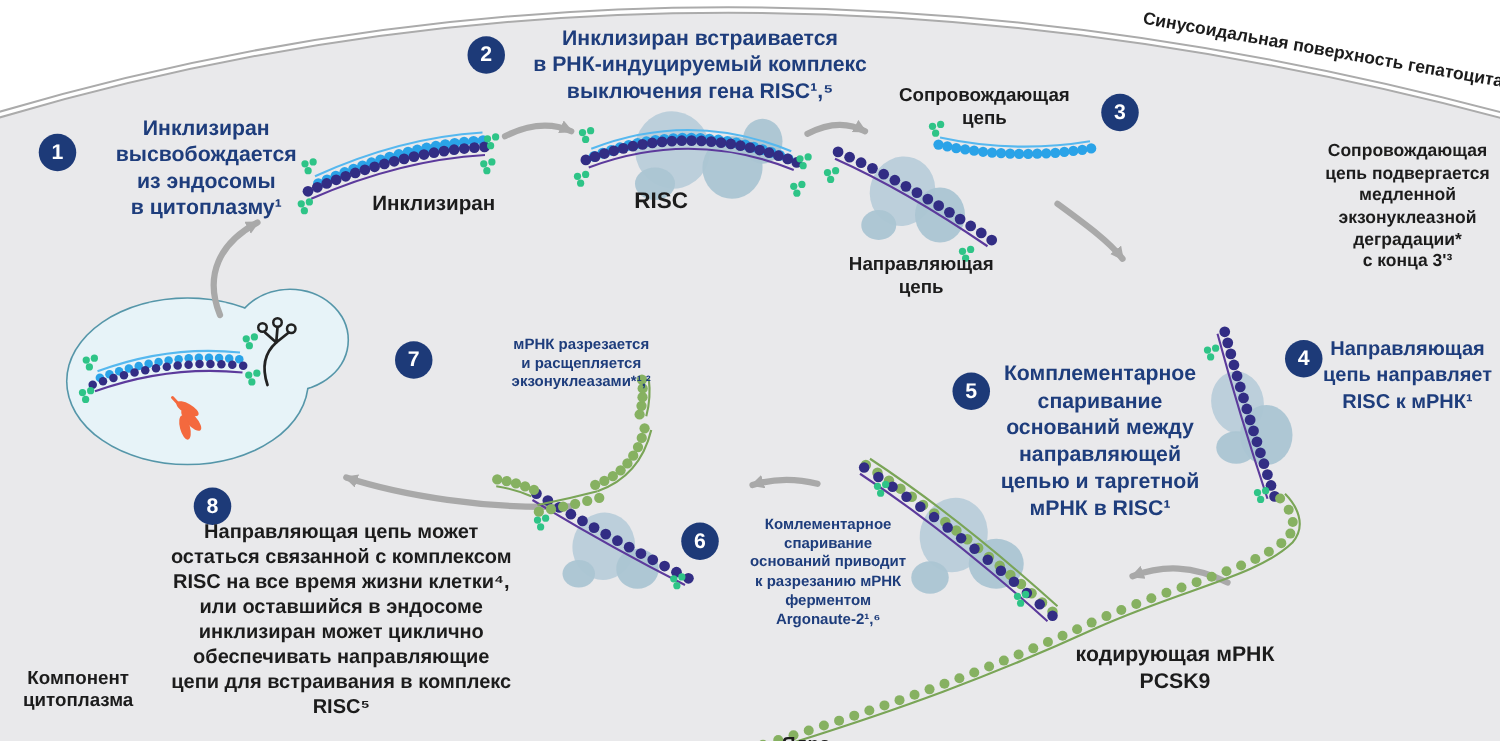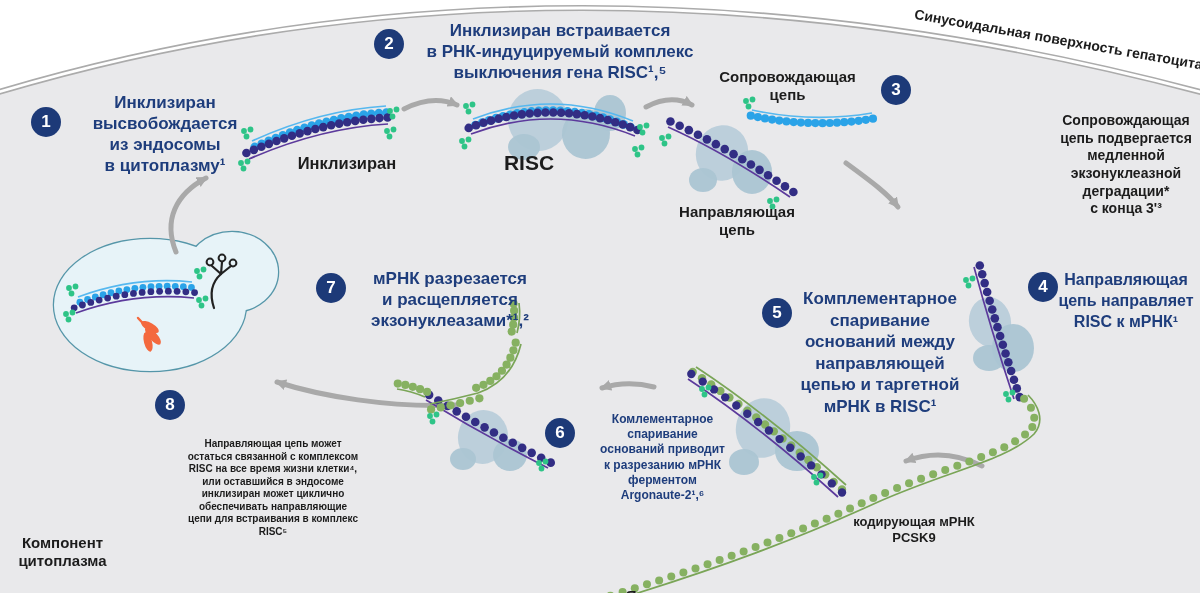--- a/index.html
+++ b/index.html
@@ -22,30 +22,30 @@
   .stext{position:absolute;color:var(--navy);font-weight:700;text-align:center;
          white-space:pre-line;line-height:1.24;}
   .blabel{position:absolute;color:var(--black);font-weight:700;text-align:center;
           white-space:pre-line;line-height:1.22;}
   #c1{left:31px;top:107px}   #t1{left:70px;top:92px;width:190px;font-size:17px}
   #c2{left:374px;top:29px}   #t2{left:405px;top:20px;width:310px;font-size:17px}
   #c3{left:881px;top:75px}   #t3{left:896px;top:80px;width:158px;font-size:15.5px;line-height:1.29}
   #c4{left:1028px;top:272px} #t4{left:1051px;top:270px;width:150px;font-size:16px;line-height:1.3}
   #c5{left:762px;top:298px}  #t5{left:785px;top:288px;width:190px;font-size:17px;line-height:1.27}
   #c6{left:545px;top:418px}  #t6{left:565px;top:412px;width:195px;font-size:12px;line-height:1.27}
-  #c7{left:316px;top:273px}  #t7{left:340px;top:268px;width:220px;font-size:17px}
+  #c7{left:316px;top:273px}  #t7{left:355px;top:268px;width:220px;font-size:12px}
   #c8{left:155px;top:390px}  #t8{left:178px;top:390px;width:145px;font-size:18.5px;color:var(--blue8)}
   #lbl-inclisiran{left:287px;top:153px;width:120px;font-size:16.5px}
-  #lbl-risc{left:494px;top:150px;width:70px;font-size:21px}
+  #lbl-risc{left:494px;top:150px;width:70px;font-size:18px}
   #lbl-passenger{left:710px;top:68px;width:155px;font-size:15px}
   #lbl-guide{left:664px;top:203px;width:146px;font-size:15px}
   #lbl-deg{left:1052px;top:112px;width:148px;font-size:14px;line-height:1.26}
-  #lbl-note8{left:118px;top:438px;width:310px;font-size:10px;line-height:1.25}
+  #lbl-note8{left:118px;top:416px;width:310px;font-size:16px;line-height:1.25}
   #lbl-hepato{left:0px;top:534px;width:125px;font-size:15px}
-  #lbl-coding{left:822px;top:514px;width:184px;font-size:13px}
+  #lbl-coding{left:848px;top:514px;width:184px;font-size:17px}
   #lbl-nucleus{left:600px;top:587px;width:90px;font-size:15px}
   #lbl-membrane{left:916px;top:6px;font-size:14px;white-space:nowrap;
                 transform:rotate(10deg);transform-origin:0 0;}
 </style>
 </head>
 <body>
 
 <div class="stage">
 
   <svg id="scene" width="1200" height="593" viewBox="0 0 1200 593">

